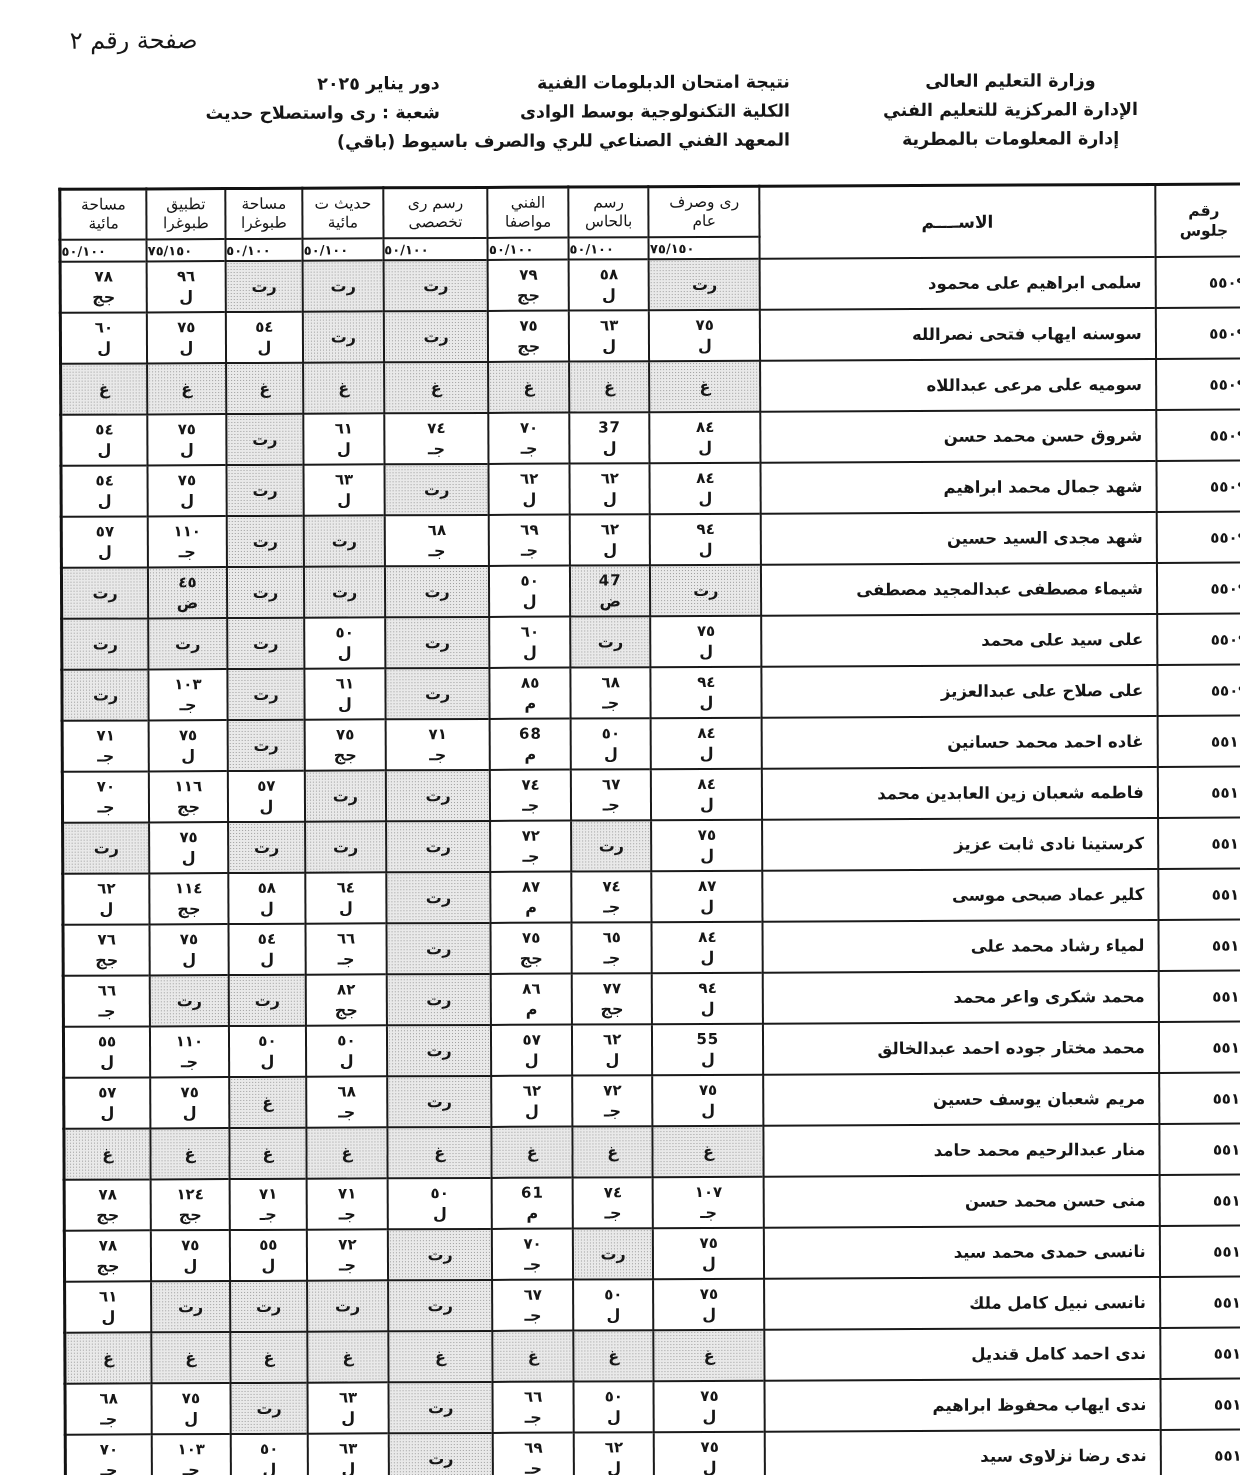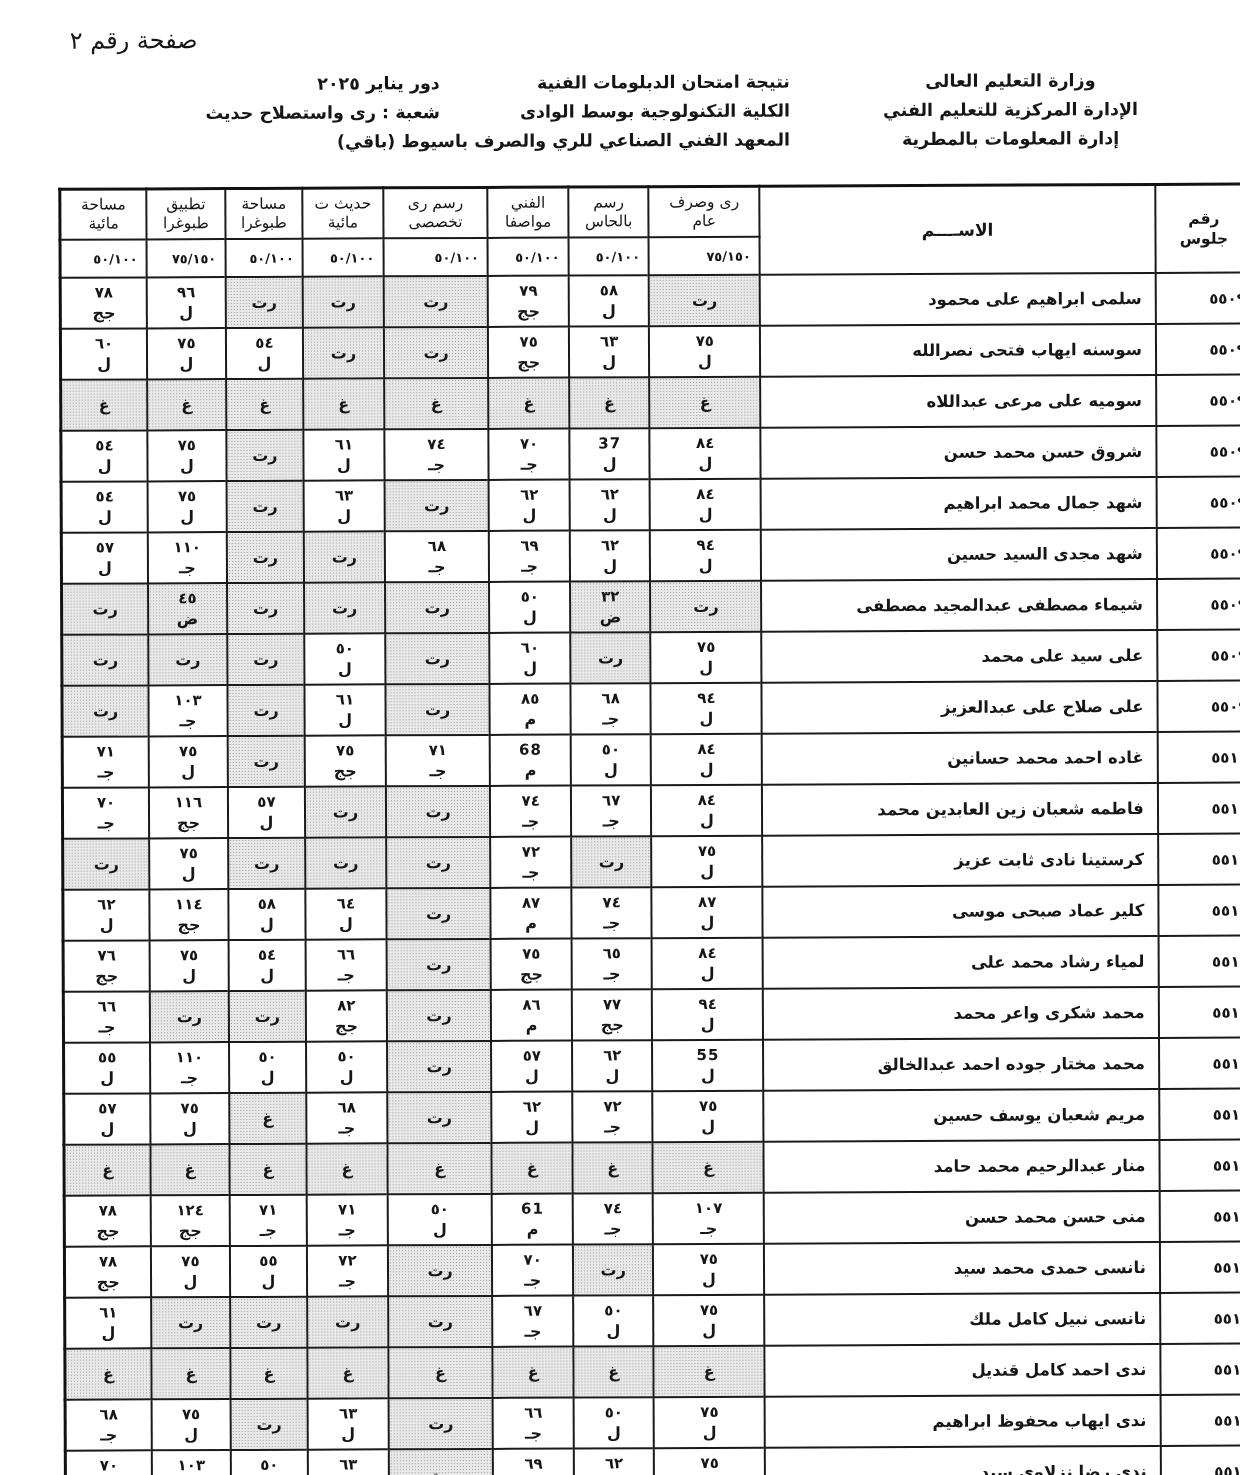--- a/index.html
+++ b/index.html
@@ -18,21 +18,21 @@
   .hdr-center{top:66px;right:450px;text-align:right;}
   .hdr-session{top:66px;right:800px;text-align:right;}
 
   table.results{
     position:absolute;top:183px;left:58px;width:1196px;
     border-collapse:collapse;table-layout:fixed;direction:rtl;
     border:3px solid #121212;
   }
   th,td{border:2px solid #1a1a1a;overflow:hidden;}
   .sub-h{height:44px;font-size:15.5px;font-weight:normal;line-height:19px;text-align:center;vertical-align:middle;padding:2px 0;}
-  .max-h{height:20px;font-size:13px;font-weight:bold;text-align:right;vertical-align:middle;padding:8px;}
+  .max-h{height:20px;font-size:13px;font-weight:bold;text-align:left;vertical-align:middle;padding:0;}
   .seat-h{font-size:15.5px;font-weight:bold;line-height:20px;text-align:center;vertical-align:middle;}
   .name-h{font-size:17px;font-weight:bold;text-align:center;vertical-align:middle;letter-spacing:1px;}
   tbody td{height:47px;vertical-align:middle;}
   td.seat{font-size:15px;font-weight:bold;text-align:right;padding-right:6px;letter-spacing:2px;}
   td.name{font-size:16.5px;font-weight:bold;text-align:right;padding-right:13px;white-space:nowrap;}
   td.grade{text-align:center;padding:0;}
   td.grade .v{font-size:15px;font-weight:bold;line-height:20px;letter-spacing:1px;}
   td.grade .g{font-size:16px;font-weight:bold;line-height:21px;}
   td.grade .g.only{line-height:45px;}
   .shaded{
@@ -327,21 +327,21 @@
             <div class="g">ل</div>
           </td>
         </tr>
         <tr>
           <td class="seat">٥٥٠٩</td>
           <td class="name">شيماء مصطفى عبدالمجيد مصطفى</td>
           <td class="grade shaded">
             <div class="g only">رت</div>
           </td>
           <td class="grade shaded">
-            <div class="v">٣٢</div>
+            <div class="v">47</div>
             <div class="g">ض</div>
           </td>
           <td class="grade">
             <div class="v">٥٠</div>
             <div class="g">ل</div>
           </td>
           <td class="grade shaded">
             <div class="g only">رت</div>
           </td>
           <td class="grade shaded">

